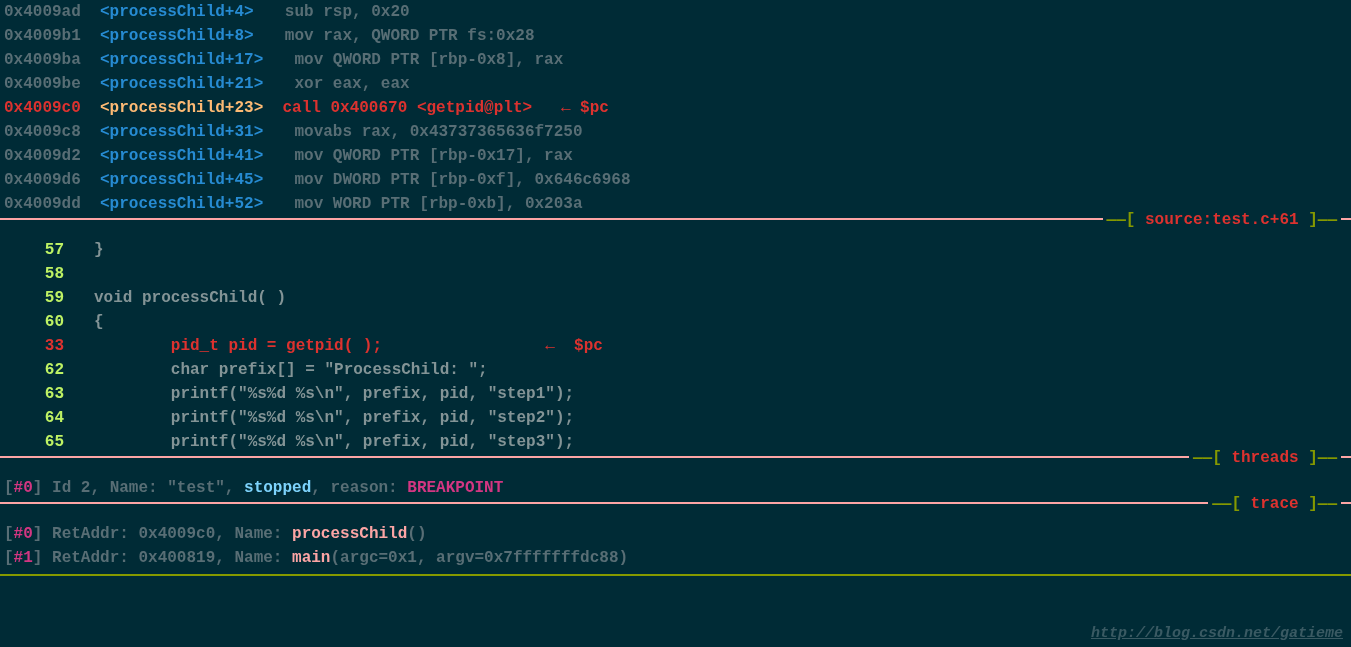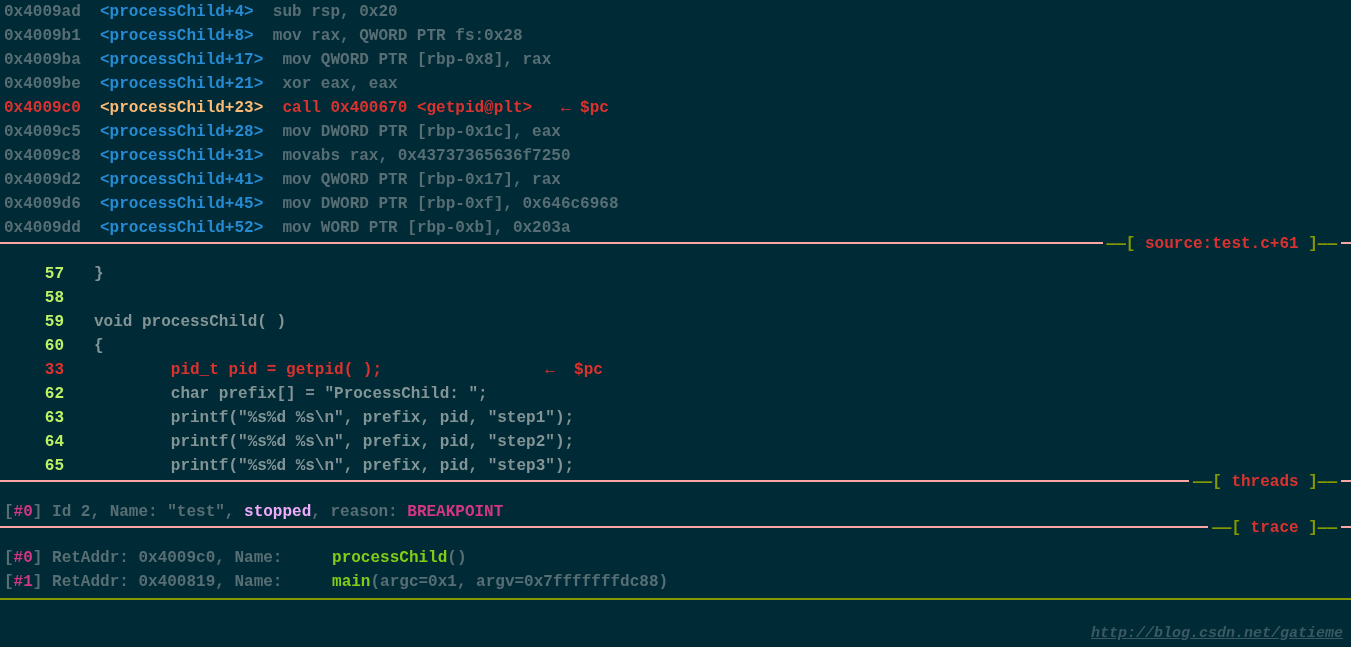--- a/index.html
+++ b/index.html
@@ -12,21 +12,21 @@
     line-height: 1.5;
     width: 1351px;
     overflow: hidden;
     font-weight: bold;
   }
   .line { white-space: pre; padding-left: 4px; }
   .addr { color: #586e75; }
   .addr-hl { color: #dc322f; font-weight: bold; }
   .sym { color: #268bd2; }
   .sym-hl { color: #fdba74; font-weight: bold; }
-  .instr { color: #586e75; }
+  .instr { color: #586e75; margin-left: 12px; }
   .instr-hl { color: #dc322f; font-weight: bold; }
   .pc-mark { color: #dc322f; font-weight: bold; }
   
   .section-rule {
     position: relative;
     border: none;
     border-top: 2px solid #fca5a5;
     margin: 2px 0 0 0;
     height: 18px;
   }
@@ -46,24 +46,24 @@
     border-top: 2px solid #859900;
     margin: 4px 0 0 0;
     height: 2px;
   }
   
   .src-lineno { color: #bef264; display:inline-block; width: 60px; text-align:right; padding-right: 30px;}
   .src-lineno-hl { color: #dc322f; font-weight:bold; display:inline-block; width:60px; text-align:right; padding-right:30px;}
   .src-code { color: #839496; }
   .src-code-hl { color: #dc322f; font-weight:bold; }
   .thread-text { color: #586e75; }
-  .stopped { color: #f0abfc; font-weight:bold; }
+  .stopped { color: #7dd3fc; font-weight:bold; }
   .breakpoint { color: #d33682; font-weight:bold; }
   .trace-text { color: #586e75; }
-  .func { color: #84cc16; margin-left: 40px; }
+  .func { color: #fca5a5; }
   
   .bracket { color: #586e75; }
   .hash0 { color: #d33682; font-weight:bold;}
   .hash1 { color: #d33682; font-weight:bold;}
   
   .watermark {
     position: absolute;
     right: 8px;
     bottom: 2px;
     color: #3a5a63;
@@ -76,21 +76,20 @@
 </style>
 </head>
 <body>
 
 <div id="disasm-block">
     <div class="line"><span class="addr">0x4009ad</span>  <span class="sym">&lt;processChild+4&gt;</span>  <span class="instr">sub rsp, 0x20</span></div>
     <div class="line"><span class="addr">0x4009b1</span>  <span class="sym">&lt;processChild+8&gt;</span>  <span class="instr">mov rax, QWORD PTR fs:0x28</span></div>
     <div class="line"><span class="addr">0x4009ba</span>  <span class="sym">&lt;processChild+17&gt;</span>  <span class="instr">mov QWORD PTR [rbp-0x8], rax</span></div>
     <div class="line"><span class="addr">0x4009be</span>  <span class="sym">&lt;processChild+21&gt;</span>  <span class="instr">xor eax, eax</span></div>
     <div class="line"><span class="addr-hl">0x4009c0</span>  <span class="sym-hl">&lt;processChild+23&gt;</span>  <span class="instr-hl">call 0x400670 &lt;getpid@plt&gt;</span>   <span class="pc-mark">← $pc</span></div>
-    <div class="line"><span class="addr">0x4009c5</span>  <span class="sym">&lt;processChild+28&gt;</span>  <span class="instr">mov DWORD PTR [rbp-0x1c], eax</span></div>
     <div class="line"><span class="addr">0x4009c8</span>  <span class="sym">&lt;processChild+31&gt;</span>  <span class="instr">movabs rax, 0x43737365636f7250</span></div>
     <div class="line"><span class="addr">0x4009d2</span>  <span class="sym">&lt;processChild+41&gt;</span>  <span class="instr">mov QWORD PTR [rbp-0x17], rax</span></div>
     <div class="line"><span class="addr">0x4009d6</span>  <span class="sym">&lt;processChild+45&gt;</span>  <span class="instr">mov DWORD PTR [rbp-0xf], 0x646c6968</span></div>
     <div class="line"><span class="addr">0x4009dd</span>  <span class="sym">&lt;processChild+52&gt;</span>  <span class="instr">mov WORD PTR [rbp-0xb], 0x203a</span></div>
   </div>
 
 <div class="section-rule">
   <span class="section-label"><span class="dash">——</span><span class="br">[ </span><span class="name">source:test.c+61</span><span class="br"> ]</span><span class="dash">——</span></span>
 </div>
 

